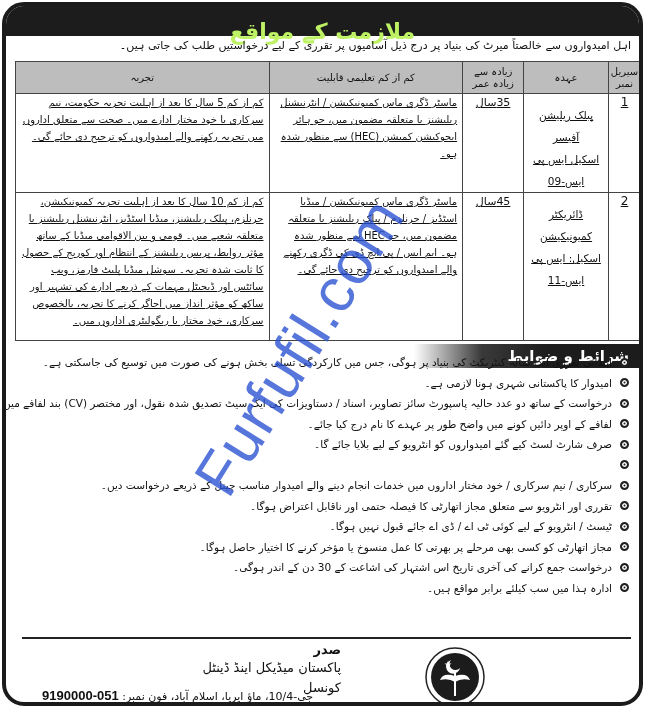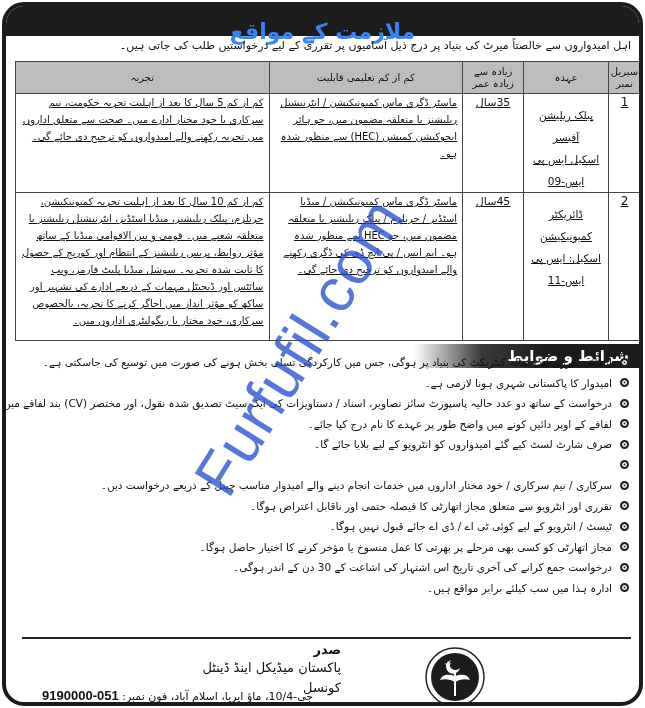--- a/index.html
+++ b/index.html
@@ -8,21 +8,21 @@
 
   .ad {
     position: absolute; left: 2px; top: 2px; width: 641px; height: 704px;
     border: 4px solid #1b1b1b; border-radius: 22px; overflow: hidden; background: #fff;
   }
   .ad-header {
     position: absolute; left: 0; top: 0; width: 100%; height: 30px; background: #1c1c1c;
     display: flex; align-items: center; justify-content: center;
   }
   .ad-title {
-    color: #3b82f6; font-size: 22px; font-weight: bold; direction: rtl; letter-spacing: 6px;
+    color: #bef264; font-size: 22px; font-weight: bold; direction: rtl; letter-spacing: 6px;
     font-family: "DejaVu Sans", sans-serif;
     margin-top: 20px;
   }
   .intro {
     position: absolute; right: 8px; top: 33px; width: 620px; font-size: 11px; direction: rtl;
     text-align: right; white-space: nowrap;
   }
   table.jobs {
     position: absolute; left: 9px; top: 55px; width: 626px; border-collapse: collapse;
     direction: rtl; font-size: 10px;

